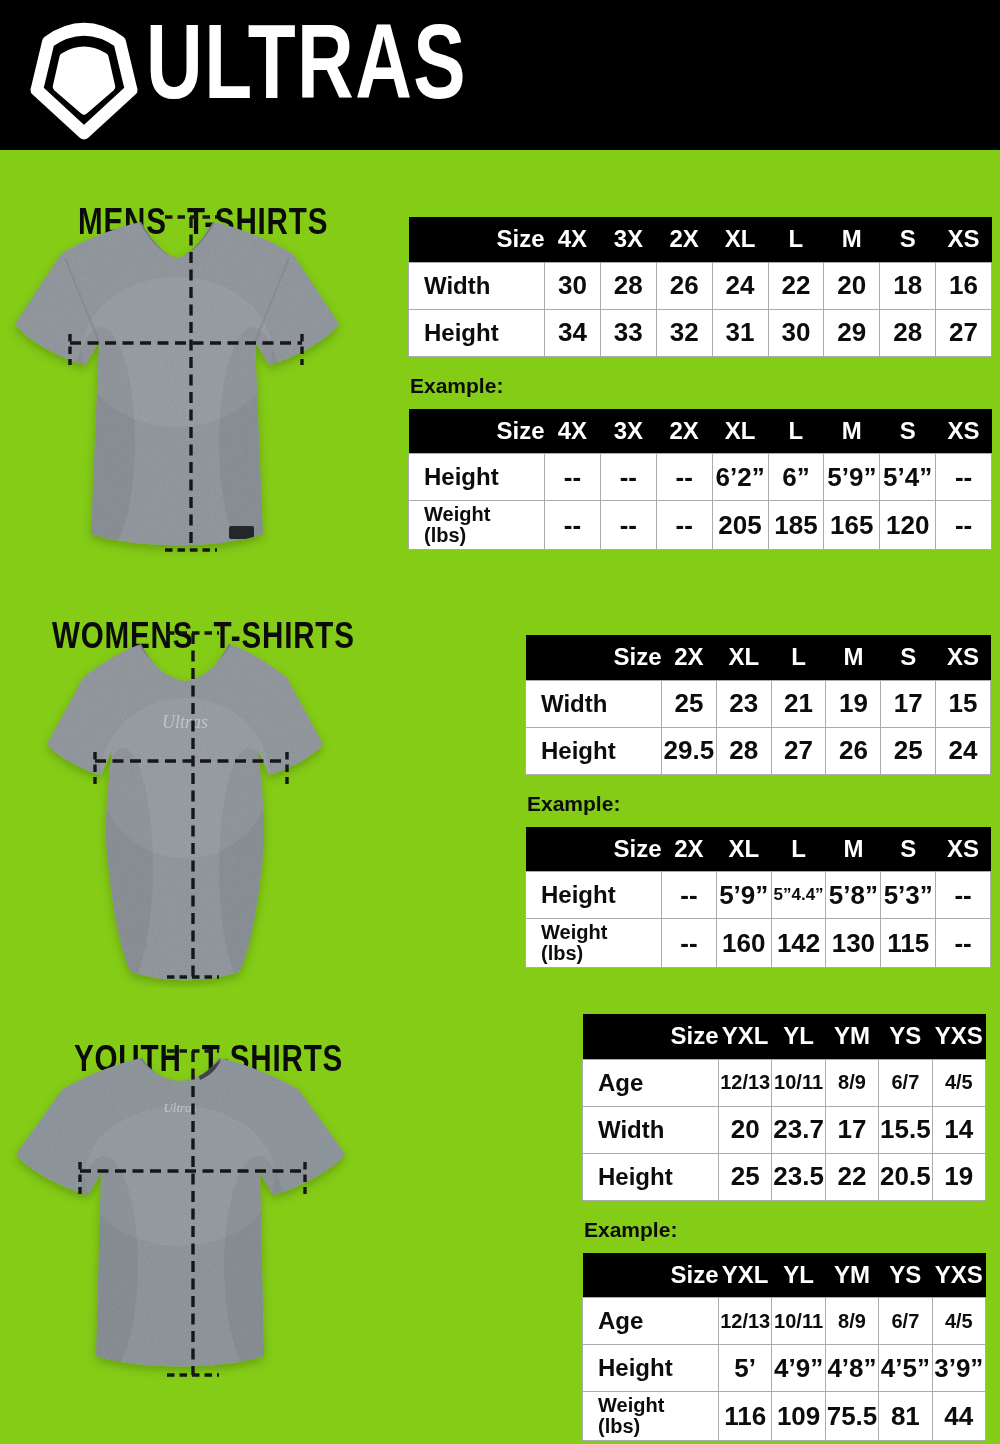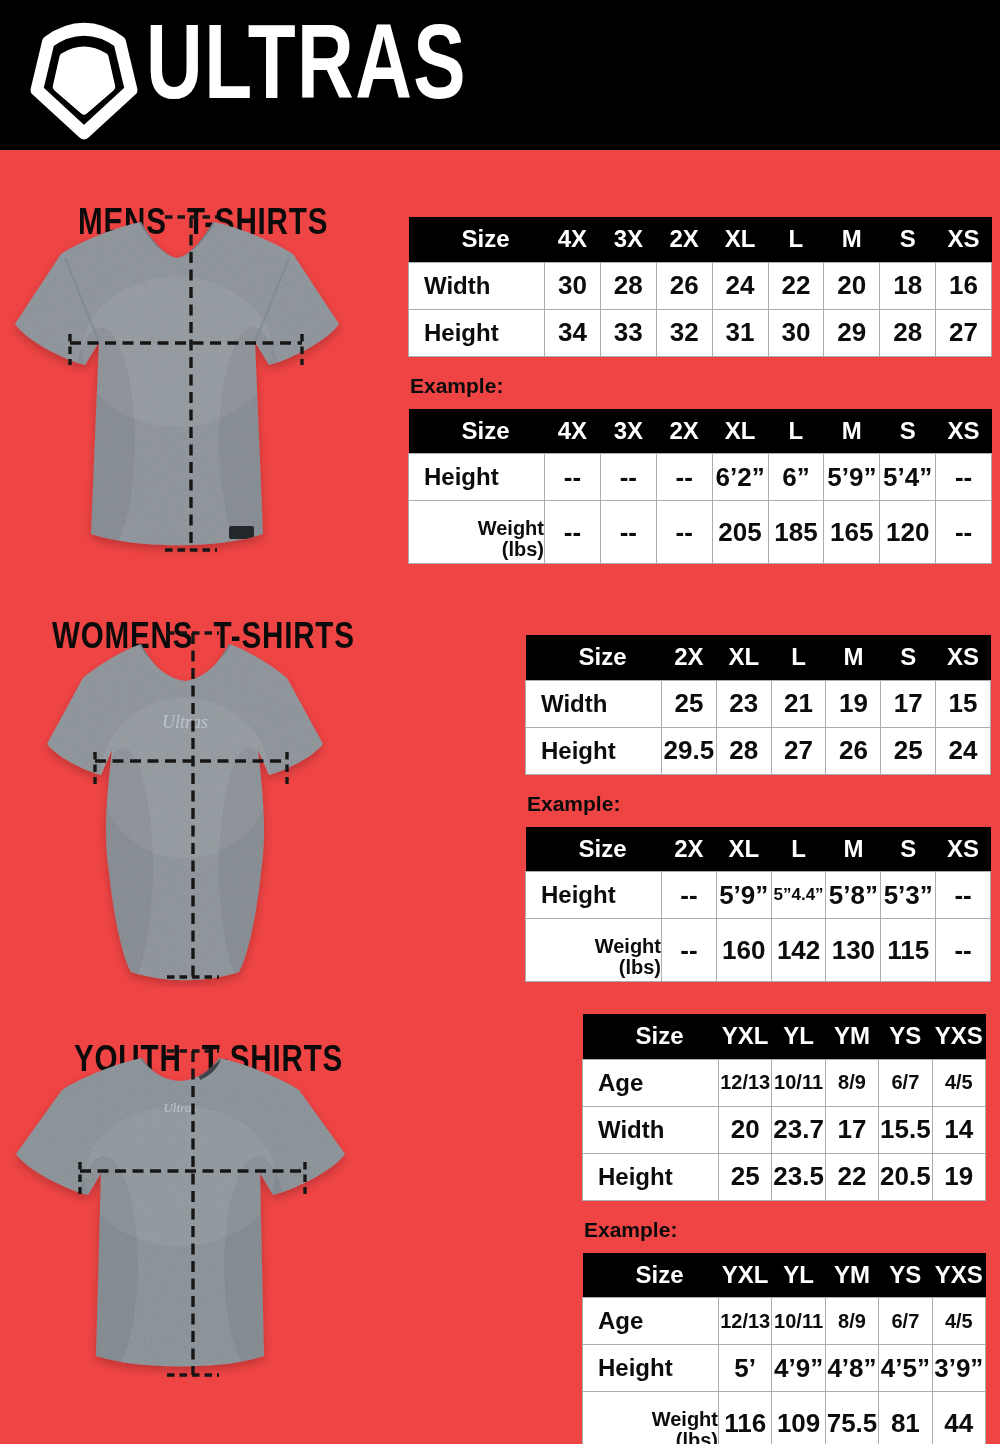--- a/index.html
+++ b/index.html
@@ -1,16 +1,16 @@
 <!DOCTYPE html>
 <html><head>
 <meta charset="utf-8">
 <style>
   html,body{margin:0;padding:0;background:#ffffff;}
-  .page{position:relative;width:1000px;height:1444px;background:#ef4444;overflow:hidden;
+  .page{position:relative;width:1000px;height:1444px;background:#84cc16;overflow:hidden;
         font-family:"Liberation Sans",sans-serif;color:#0c0c0c;}
 
   
   .site-header{position:absolute;left:0;top:0;width:1000px;height:150px;background:#000;}
   .logo{position:absolute;left:30px;top:10px;width:108px;height:130px;}
   .brand{position:absolute;left:146px;top:6px;font-size:106px;line-height:1.05;font-weight:bold;
          color:#fff;letter-spacing:2px;transform:scaleX(0.74);transform-origin:left top;white-space:nowrap;}
   .site-url{position:absolute;left:153px;top:99px;font-size:33px;color:#fff;letter-spacing:0.5px;}
 
   
@@ -30,27 +30,27 @@
 
   
   .tables{position:absolute;}
   .tables-mens{left:408px;top:217px;width:584px;}
   .tables-womens{left:525px;top:635px;width:466px;}
   .tables-youth{left:582px;top:1014px;width:404px;}
 
   table{width:100%;border-collapse:collapse;table-layout:fixed;}
   thead tr{height:45px;}
   th{background:#000;color:#fff;font-size:24px;font-weight:bold;text-align:center;padding:0;border:none;}
-  th:first-child{text-align:center;padding-left:18px;width:118px;}
+  th:first-child{text-align:right;padding-left:18px;width:118px;}
   tbody tr{height:47px;margin-top:17px;}
   td{border:1.5px solid #aaadb0;background:#fff;font-size:26px;font-weight:bold;
      text-align:center;color:#0c0c0c;padding:0;}
   td.row-label{text-align:left;padding-left:15px;font-size:24px;}
   td.row-label .sub{display:block;}
-  td.row-label.two-line{font-size:20px;line-height:1.06;padding-top:17px;padding-bottom:3px;text-align:right;}
+  td.row-label.two-line{font-size:20px;line-height:1.06;padding-top:3px;padding-bottom:3px;}
   td.sm{font-size:20px;}
   td.xs{font-size:17px;}
 
   .example-label{margin:17px 0 11px 2px;font-size:21px;font-weight:bold;color:#0b0b0b;}
 </style>
 </head>
 <body>
 
 <div class="page">
 

